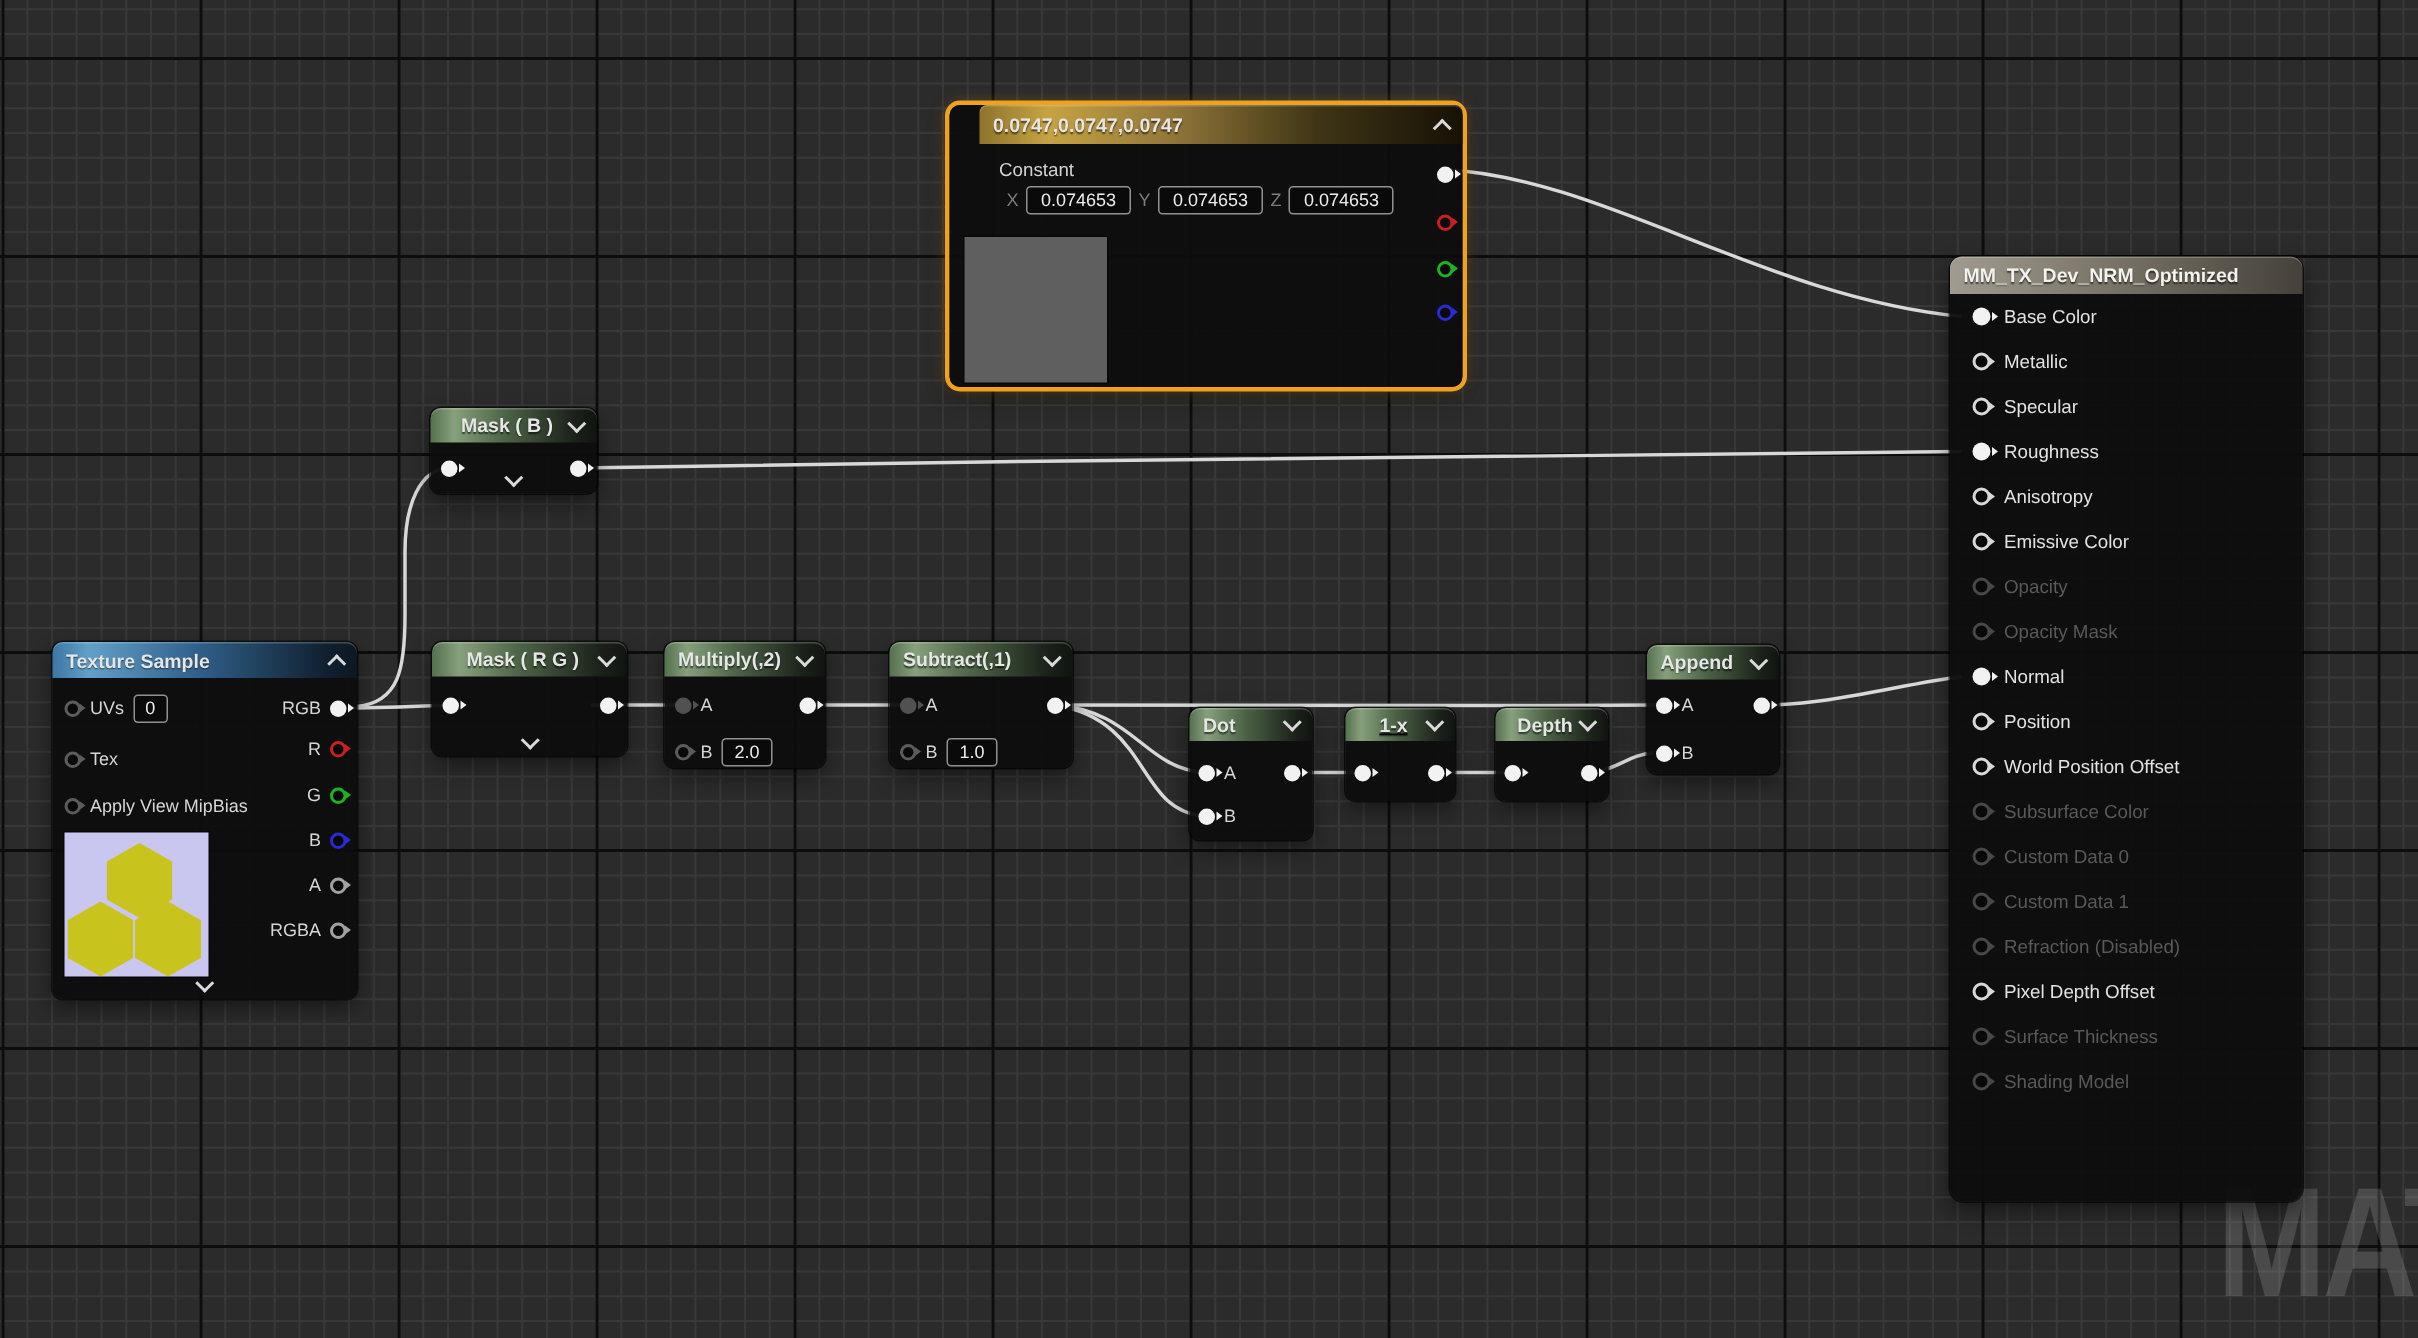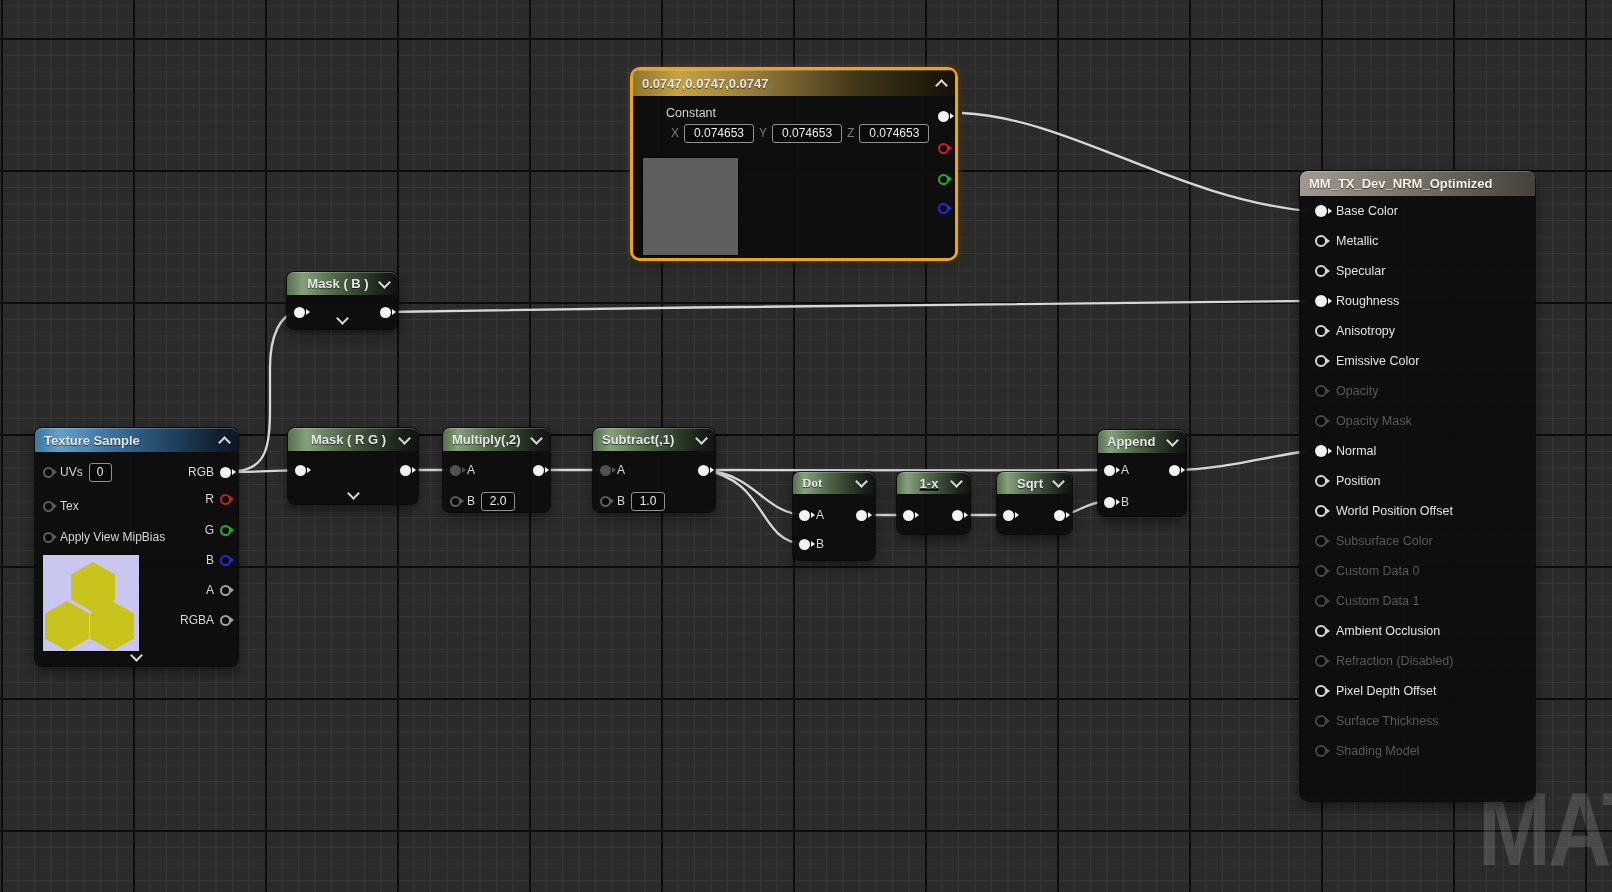--- a/index.html
+++ b/index.html
@@ -88,21 +88,21 @@
     <path d="M703,470 C780,470 950,471 1104,470"></path>
     <path d="M703,470 C757,474 762,512 803,515"></path>
     <path d="M703,470 C768,480 757,541 803,544"></path>
     <path d="M859,515 L907,515"></path>
     <path d="M956,515 L1007,515"></path>
     <path d="M1056,515 C1077,515 1085,503 1102,502"></path>
     <path d="M1176,470 C1220,470 1268,456 1308,451"></path>
     <path d="M962,113 C1070,118 1175,198 1308,211"></path>
   </svg>
 
-  <div class="node selected" style="left:633px;top:70px;width:322px;height:188px;">
+  <div class="node selected" style="left:633px;top:70px;width:322px;height:188px;padding-left:20px;">
     <div class="hdr gold">
       <span class="t">0.0747,0.0747,0.0747</span>
       <span class="chev up"></span>
     </div>
     <div class="subtt" style="left:33px;top:36px;">Constant</div>
     <div class="row" style="left:38px;top:55px;gap:5px;">
       <span class="axis">X</span>
       <input class="vbox w64" value="0.074653" style="">
       <span class="axis">Y</span>
       <input class="vbox w64" value="0.074653" style="">
@@ -240,21 +240,21 @@
         <span class="pin f"></span>
       </div>
     <div class="row" style="left:7px;top:65px;">
       <span class="pin h c-dim"></span>
       <span class="lbl">B</span>
       <input class="vbox w28" value="1.0" style="">
     </div>
   </div>
 
   <div class="node" style="left:793px;top:472px;width:82px;height:88px;">
-    <div class="hdr green" style="height:22px;font-family:Liberation Serif, serif;">
+    <div class="hdr green" style="height:22px;">
       <span class="t">Dot</span>
       <span class="chev"></span>
     </div>
     <div class="row" style="left:6px;top:35px;">
       <span class="pin f"></span>
       <span class="lbl">A</span>
     </div>
     <div class="row" style="right:8px;top:35px;">
         <span class="pin f"></span>
       </div>
@@ -272,21 +272,21 @@
     <div class="row" style="left:6px;top:35px;">
         <span class="pin f"></span>
       </div>
     <div class="row" style="right:7px;top:35px;">
         <span class="pin f"></span>
       </div>
   </div>
 
   <div class="node" style="left:997px;top:472px;width:75px;height:62px;">
     <div class="hdr green" style="height:22px;">
-      <span class="t" style="text-align:center;">Sqrt</span>
+      <span class="t" style="text-align:center;">Depth</span>
       <span class="chev"></span>
     </div>
     <div class="row" style="left:6px;top:35px;">
         <span class="pin f"></span>
       </div>
     <div class="row" style="right:7px;top:35px;">
         <span class="pin f"></span>
       </div>
   </div>
 
@@ -362,24 +362,20 @@
           <span class="mlabel">Subsurface Color</span>
         </div>
         <div class="mrow disabled">
           <span class="pin h c-dis"></span>
           <span class="mlabel">Custom Data 0</span>
         </div>
         <div class="mrow disabled">
           <span class="pin h c-dis"></span>
           <span class="mlabel">Custom Data 1</span>
         </div>
-        <div class="mrow normal">
-          <span class="pin h c-light"></span>
-          <span class="mlabel">Ambient Occlusion</span>
-        </div>
         <div class="mrow disabled">
           <span class="pin h c-dis"></span>
           <span class="mlabel">Refraction (Disabled)</span>
         </div>
         <div class="mrow normal">
           <span class="pin h c-light"></span>
           <span class="mlabel">Pixel Depth Offset</span>
         </div>
         <div class="mrow disabled">
           <span class="pin h c-dis"></span>

